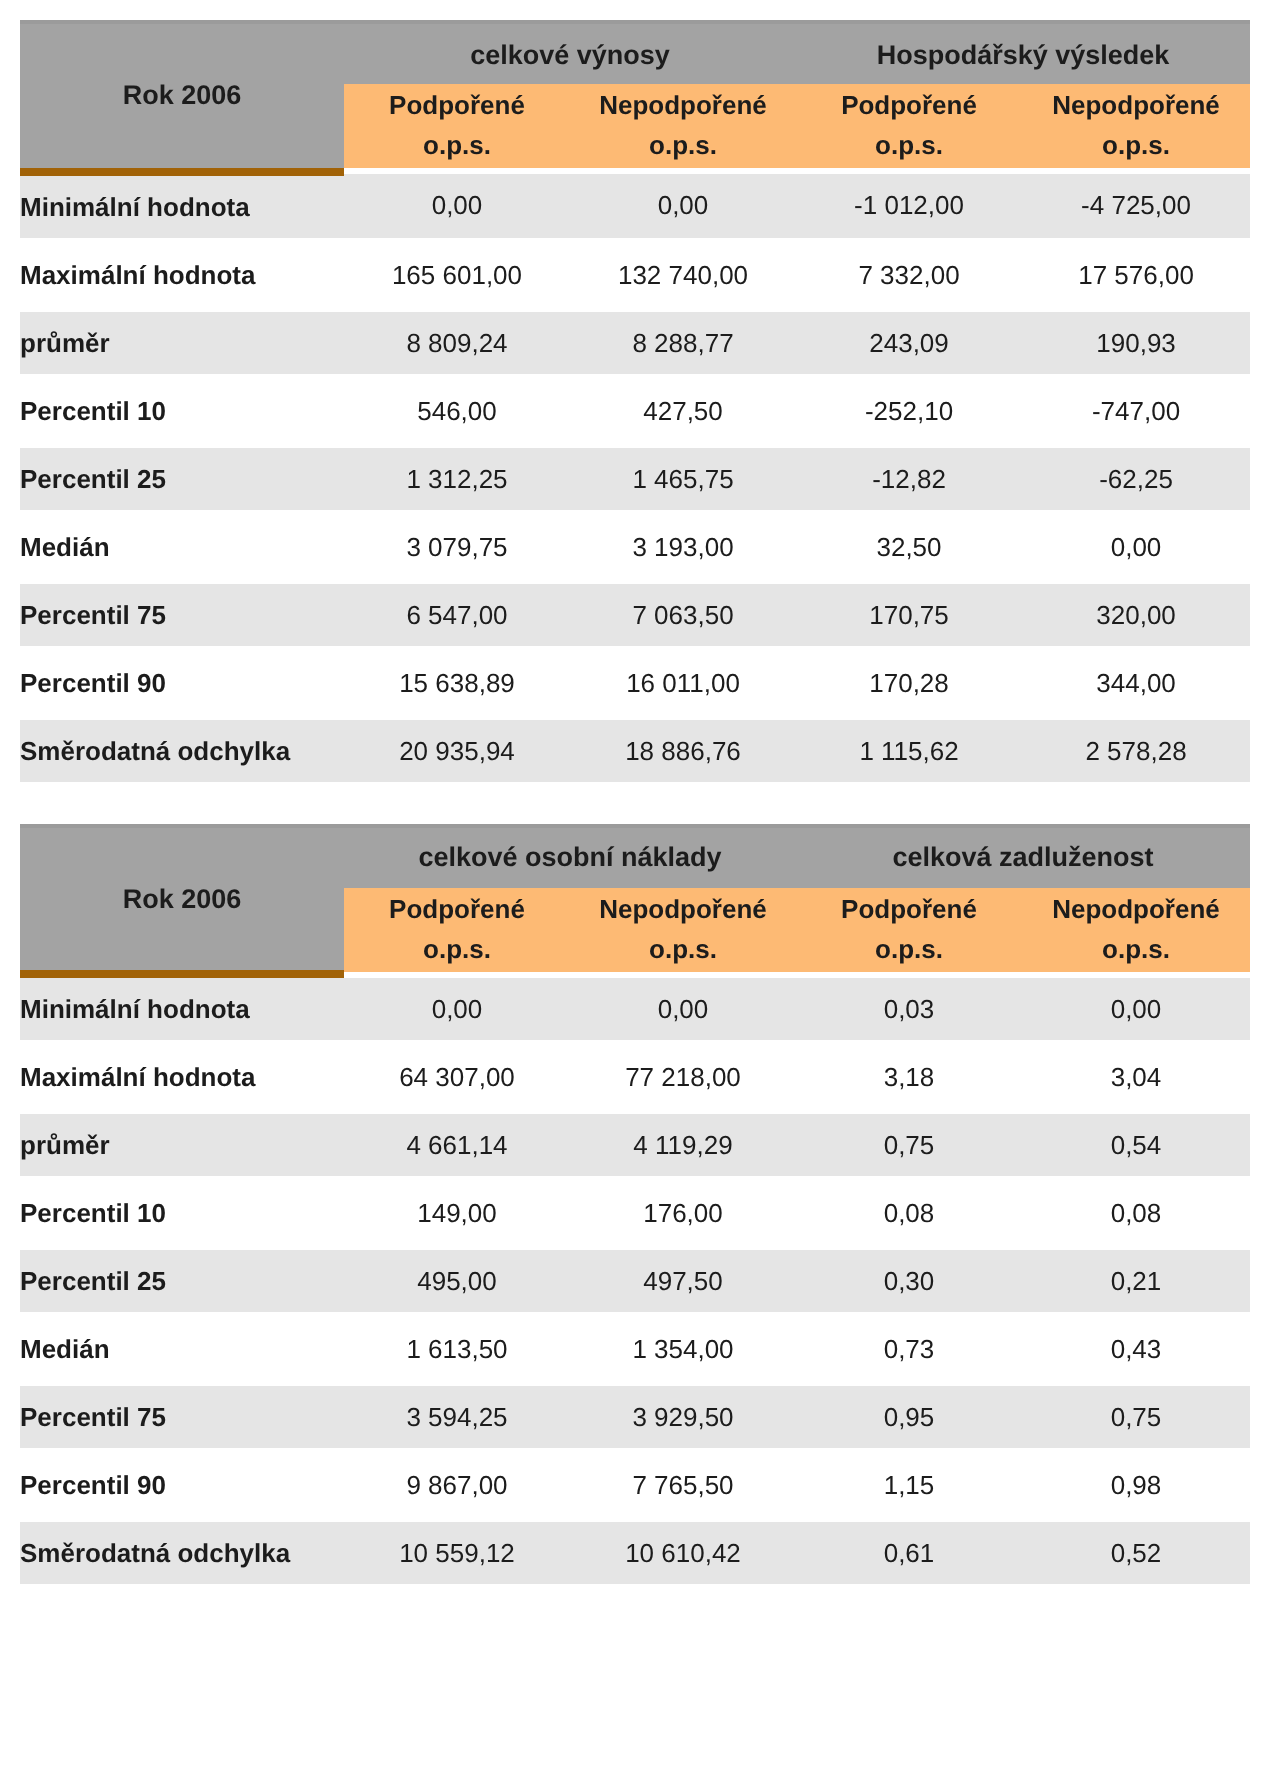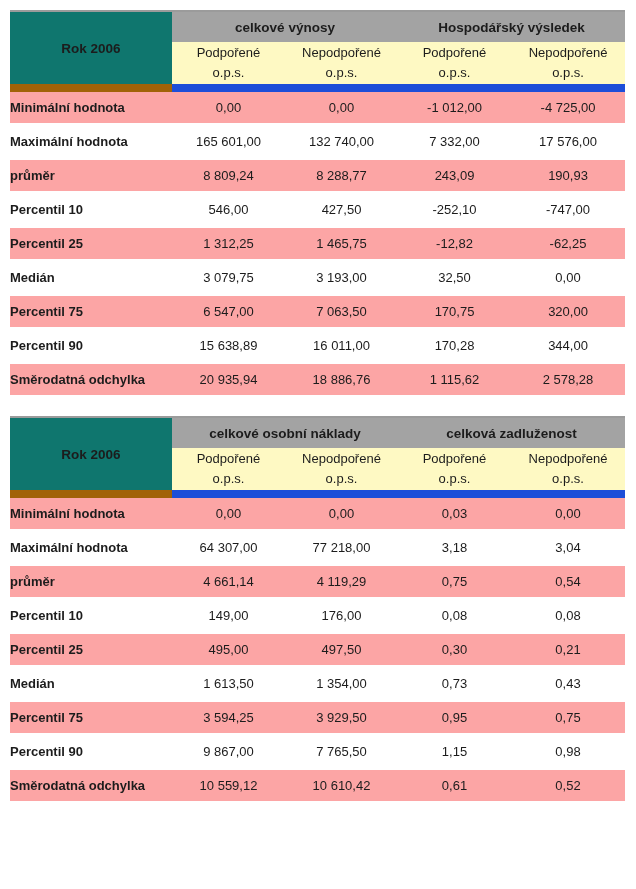--- a/index.html
+++ b/index.html
@@ -30,53 +30,53 @@
     table-layout: fixed;
     width: 615px;
     font-size: 13px;
     border-top: 2px solid #9b9b9b;
     border-bottom: 2px solid #5a5a5a;
     margin: 0 0 18px 0;
   }
   table.stats th, table.stats td { padding: 0; }
 
   th.rok {
-    background: #0f766e;
+    background: #a3a3a3;
     font-weight: bold;
     font-size: 13.5px;
     text-align: center;
     vertical-align: middle;
-    border-bottom: 8px solid #a16207;
+    border-bottom: 4px solid #a16207;
   }
   tr.group-row th.grp {
     background: #a3a3a3;
     font-weight: bold;
     font-size: 13.5px;
     height: 30px;
     text-align: center;
     vertical-align: middle;
   }
   tr.sub-row th.sub {
-    background: #fef9c3;
-    font-weight: normal;
+    background: #fdba74;
+    font-weight: bold;
     height: 42px;
     text-align: center;
     vertical-align: middle;
-    border-bottom: 8px solid #1d4ed8;
+    border-bottom: 2px solid #1d4ed8;
   }
   tr.sub-row th.sub .l { display: block; line-height: 20px; }
 
   tbody td {
     height: 31px;
     border-top: 3px solid #ffffff;
     border-bottom: 3px solid #ffffff;
     vertical-align: middle;
     background: #ffffff;
   }
-  tbody tr.stripe td { background: #fca5a5; }
+  tbody tr.stripe td { background: #e5e5e5; }
   td.lbl {
     font-weight: bold;
     text-align: left;
     padding-left: 12px;
   }
   td.num { text-align: center; }
 
   .source {
     font-size: 13px;
     line-height: 17px;

